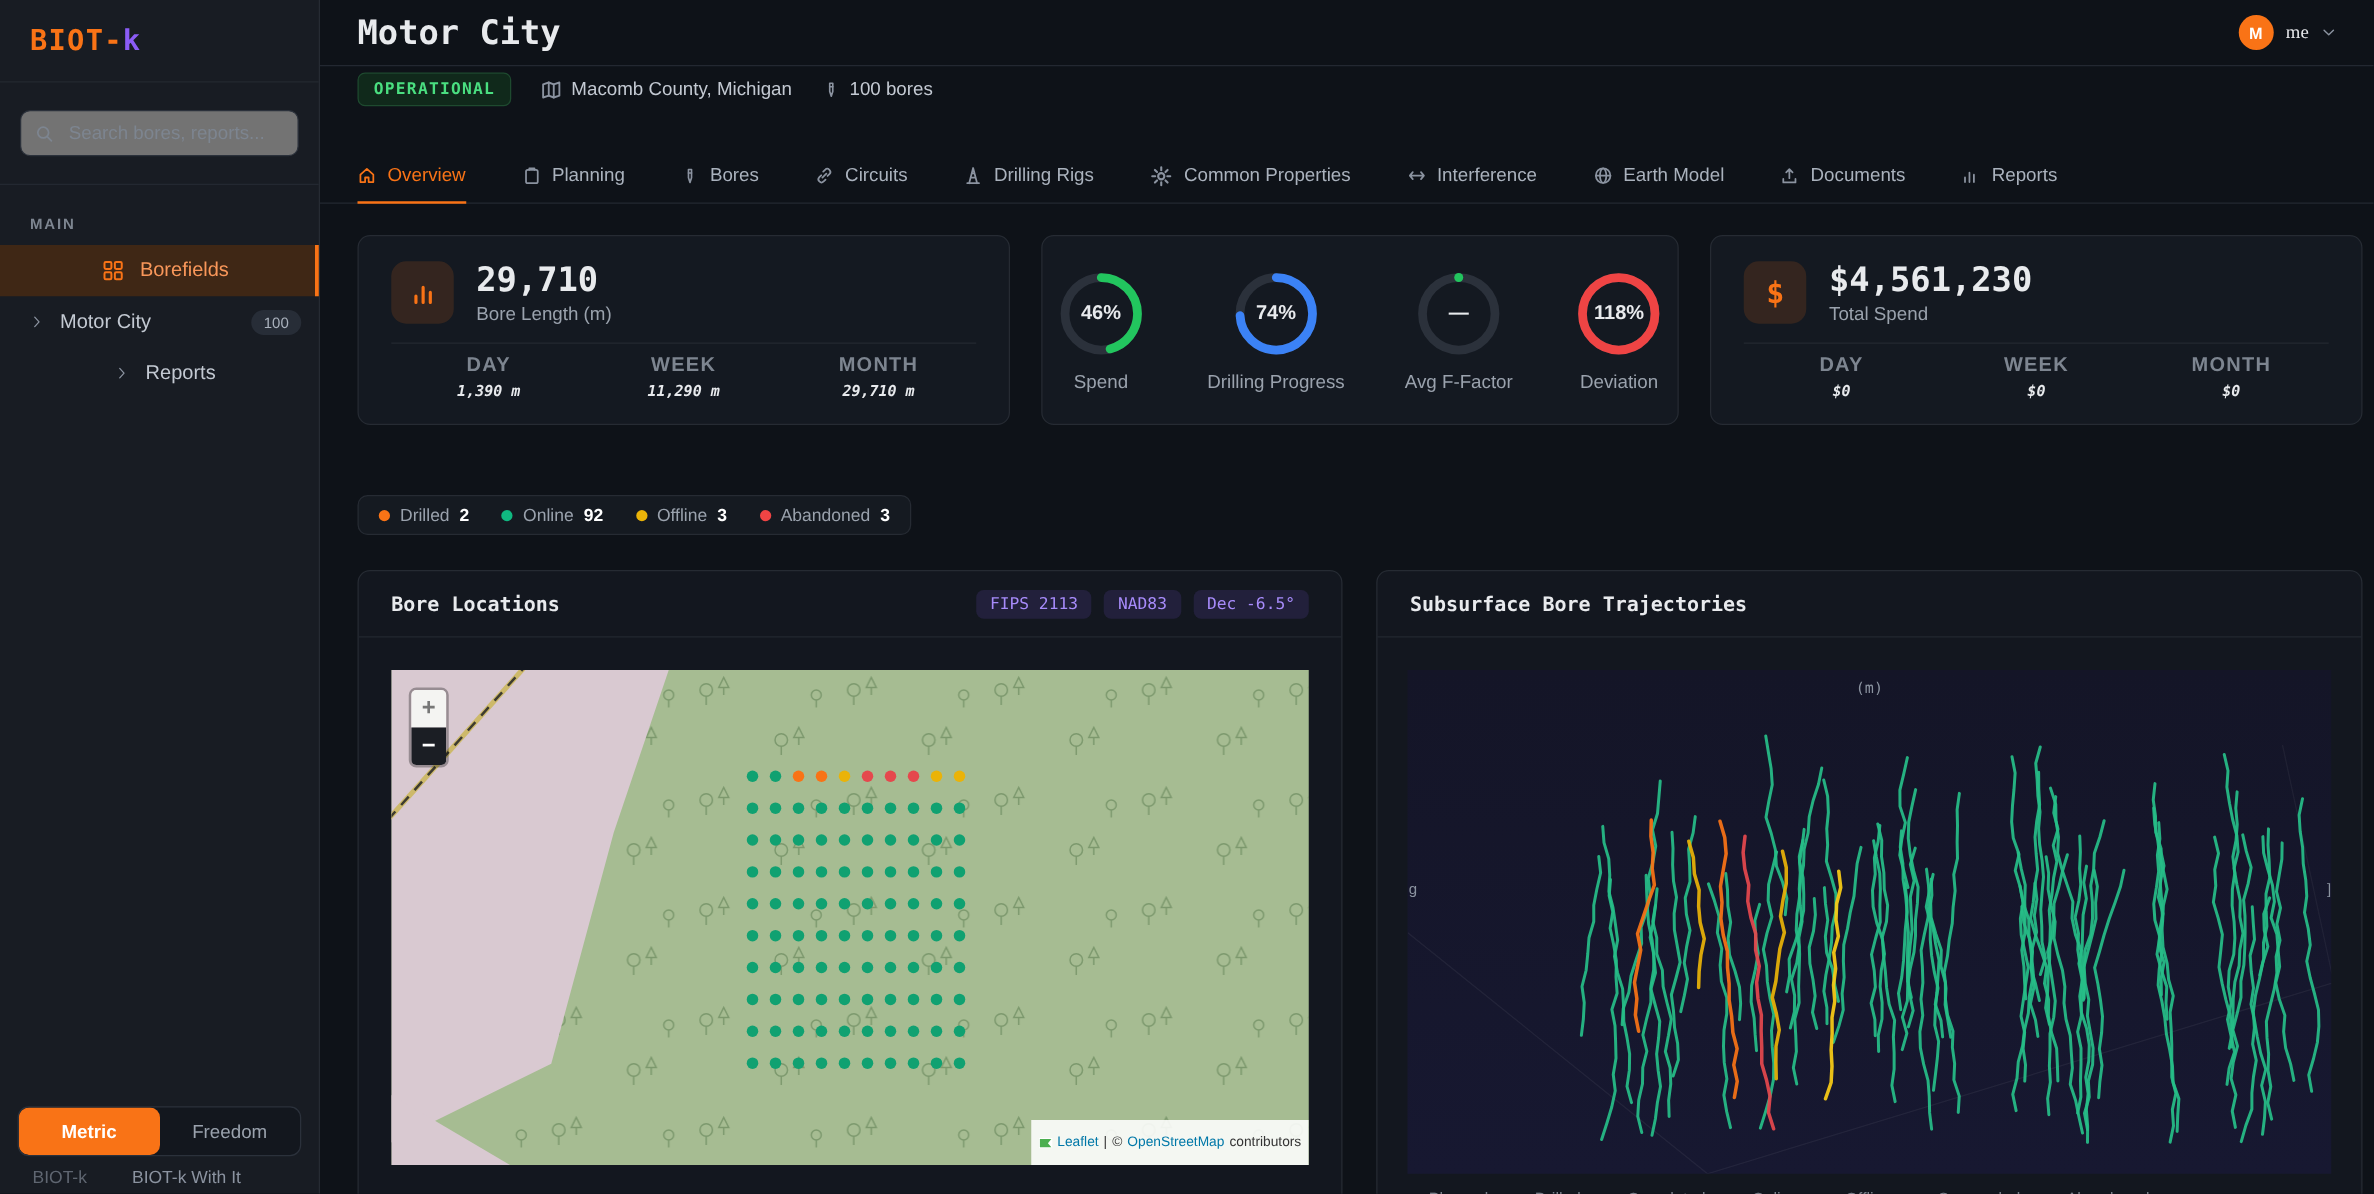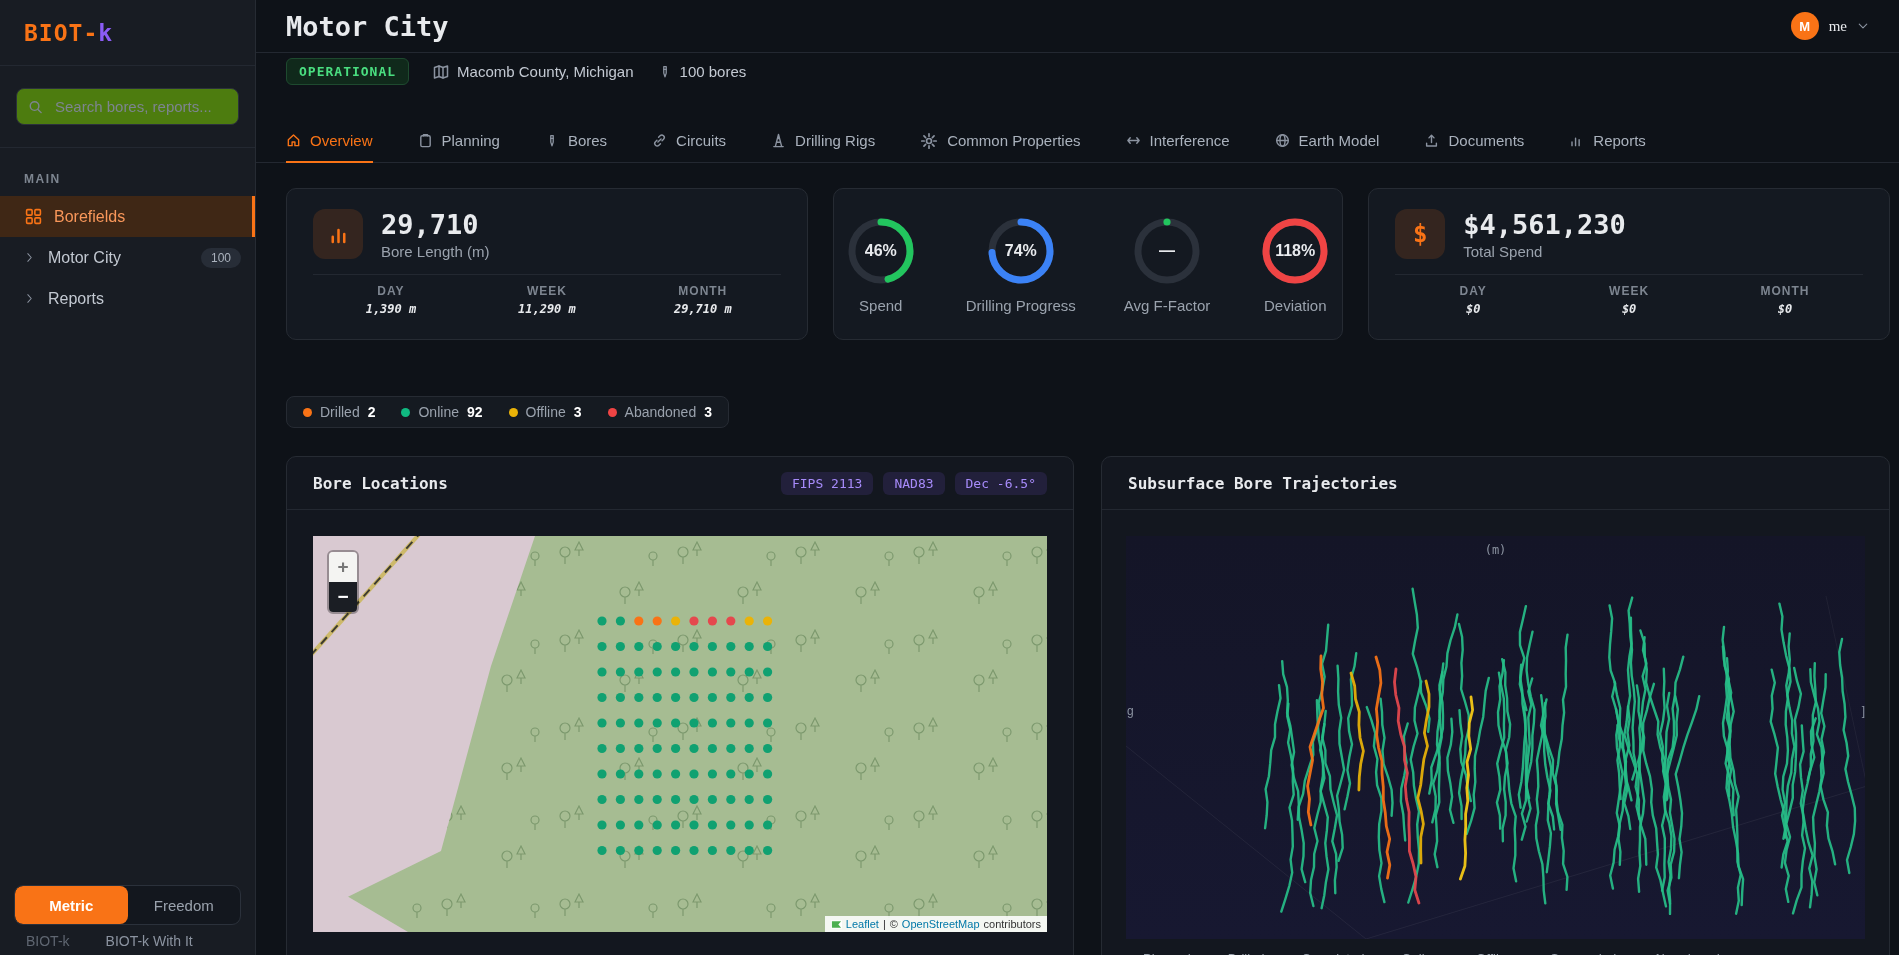--- a/index.html
+++ b/index.html
@@ -8,25 +8,25 @@
   .mono { font-family:"DejaVu Sans Mono", monospace; }
 
   
   .sidebar { position:absolute; left:0; top:0; width:256px; height:955px; background:#181c23; border-right:1px solid #262b33; display:flex; flex-direction:column; }
   .logo-row { height:66px; display:flex; align-items:center; padding:0 24px; border-bottom:1px solid #232831; }
   .logo { font-family:"DejaVu Sans Mono", monospace; font-size:23px; font-weight:bold; letter-spacing:1px; }
   .logo .lp { color:#f97316; }
   .logo .la { color:#8b5cf6; }
   .search-block { padding:22px 16px; border-bottom:1px solid #232831; }
   .search-wrap { position:relative; }
-  .search-wrap input { width:100%; background:#4d7c0f; border:1px solid #2b313b; border-radius:8px; padding:9px 12px 9px 38px; color:#c9d1d9; font-size:15px; font-family:"Liberation Sans", sans-serif; outline:none; }
+  .search-wrap input { width:100%; background:#737373; border:1px solid #2b313b; border-radius:8px; padding:9px 12px 9px 38px; color:#c9d1d9; font-size:15px; font-family:"Liberation Sans", sans-serif; outline:none; }
   .search-wrap input::placeholder { color:#7d8590; }
   .search-wrap .s-icon { position:absolute; left:12px; top:50%; transform:translateY(-50%); color:#7d8590; display:flex; }
   .section-label { padding:24px 24px 10px; font-size:12px; font-weight:bold; letter-spacing:1.5px; color:#7d8590; }
-  .nav-item { height:41px; display:flex; align-items:center; gap:12px; padding:0 14px 0 24px; color:#c3c9d2; font-size:16px; cursor:pointer; position:relative; }
+  .nav-item { height:41px; display:flex; align-items:center; gap:12px; padding:0 14px 0 24px; color:#c3c9d2; font-size:16px; cursor:pointer; position:relative;justify-content:center; }
   .nav-item .ni-icon { display:flex; color:#8b93a0; width:18px; justify-content:center; }
   .nav-item.active { background:#3f2715; color:#f9975a; }
   .nav-item.active::after { content:""; position:absolute; right:0; top:0; bottom:0; width:3px; background:#f97316; }
   .nav-item.active .ni-icon { color:#f97316; }
   .nav-badge { margin-left:auto; background:#272d37; color:#aab2bd; font-size:12px; padding:3px 10px; border-radius:10px; }
   .nav-chev { color:#8b93a0; display:flex; width:12px; }
   .sidebar-bottom { margin-top:auto; padding:16px 14px 6px; }
   .toggle { display:flex; background:#13171e; border:1px solid #2b313b; border-radius:9px; overflow:hidden; height:40px; }
   .toggle-opt { flex:1; display:flex; align-items:center; justify-content:center; font-size:15px; color:#9aa2ad; cursor:pointer; }
   .toggle-opt.selected { background:#f97316; color:#fff; font-weight:bold; border-radius:8px; }
@@ -61,21 +61,21 @@
   .stats { position:absolute; left:286px; top:188px; width:1604px; display:flex; gap:25px; }
   .card { flex:1; height:152px; background:#141921; border:1px solid #262b33; border-radius:10px; padding:20px 26px 14px; }
   .card-top { display:flex; gap:18px; align-items:flex-start; }
   .stat-icon { width:50px; height:50px; border-radius:12px; background:rgba(249,115,22,.14); color:#f97316; display:flex; align-items:center; justify-content:center; flex:0 0 auto; }
   .stat-icon .dollar { font-family:"DejaVu Sans Mono", monospace; font-size:24px; font-weight:bold; }
   .stat-value { font-family:"DejaVu Sans Mono", monospace; font-size:27px; font-weight:bold; line-height:1.15; }
   .stat-label { color:#9aa2ad; font-size:15px; margin-top:3px; }
   .card-divider { border-top:1px solid #232831; margin:14px 0 9px; }
   .periods { display:flex; }
   .period { flex:1; text-align:center; }
-  .p-label { font-size:12px; font-weight:bold; letter-spacing:1px; color:#7d8590; }
+  .p-label { font-size:16px; font-weight:bold; letter-spacing:1px; color:#7d8590; }
   .p-value { font-family:"DejaVu Sans Mono", monospace; font-size:12px; font-weight:bold; margin-top:4px;font-style:italic; }
 
   .gauge-card { display:flex; align-items:center; justify-content:center; gap:48px; padding:18px 10px; }
   .gauge { display:flex; flex-direction:column; align-items:center; gap:9px; }
   .gauge-ring { position:relative; width:74px; height:74px; }
   .gauge-ring svg { display:block; }
   .gauge-val { position:absolute; inset:0; display:flex; align-items:center; justify-content:center; font-size:16px; font-weight:bold; }
   .gauge-label { color:#9aa2ad; font-size:15px; white-space:nowrap; }
 
   
@@ -93,21 +93,21 @@
   .pbadges { margin-left:auto; display:flex; gap:10px; }
   .pbadge { font-family:"DejaVu Sans Mono", monospace; font-size:13px; color:#a78bfa; background:rgba(139,92,246,.13); padding:4px 11px; border-radius:6px; }
 
   
   .map-wrap { margin:26px; position:relative; height:396px; overflow:hidden; cursor:grab; }
   .map-wrap svg.mapsvg { position:absolute; inset:0; }
   .leaflet-ctrl { position:absolute; left:14px; top:14px; width:32px; border:2px solid rgba(0,0,0,.3); border-radius:6px; overflow:hidden; z-index:5; }
   .lc-btn { width:100%; height:30px; display:flex; align-items:center; justify-content:center; font-size:19px; font-weight:bold; cursor:pointer; font-family:"Liberation Sans", sans-serif; }
   .lc-plus { background:#f4f4f2; color:#777; }
   .lc-minus { background:#1b1e24; color:#fff; }
-  .attribution { position:absolute; right:0; bottom:0; background:rgba(255,255,255,.88); color:#333; font-size:11px; padding:2px 6px; display:flex; align-items:center; gap:4px; z-index:5; }
+  .attribution { position:absolute; right:0; bottom:0; background:rgba(255,255,255,.88); color:#333; font-size:11px; padding:12px 6px; display:flex; align-items:center; gap:4px; z-index:5; }
   .attribution a { color:#0078A8; text-decoration:none; }
 
   
   .plot-wrap { margin:26px 24px 0; position:relative; height:403px; background:linear-gradient(180deg,#141527 0%,#171831 100%); overflow:hidden; cursor:grab; }
   .plot-axis-label { position:absolute; top:7px; left:50%; transform:translateX(-50%); font-family:"DejaVu Sans Mono", monospace; font-size:12px; color:#8b93a0; }
   .plot-tick-left { position:absolute; left:1px; top:168px; font-size:12px; color:#8b93a0; }
   .plot-tick-right { position:absolute; right:0; top:168px; font-size:12px; color:#8b93a0; }
   .plot-legend { display:flex; align-items:center; gap:22px; margin:12px 0 0 26px; }
   .pl-item { display:flex; align-items:center; gap:7px; font-size:13px; color:#9aa2ad; white-space:nowrap; }
   .pl-dot { width:8px; height:8px; border-radius:50%; }

